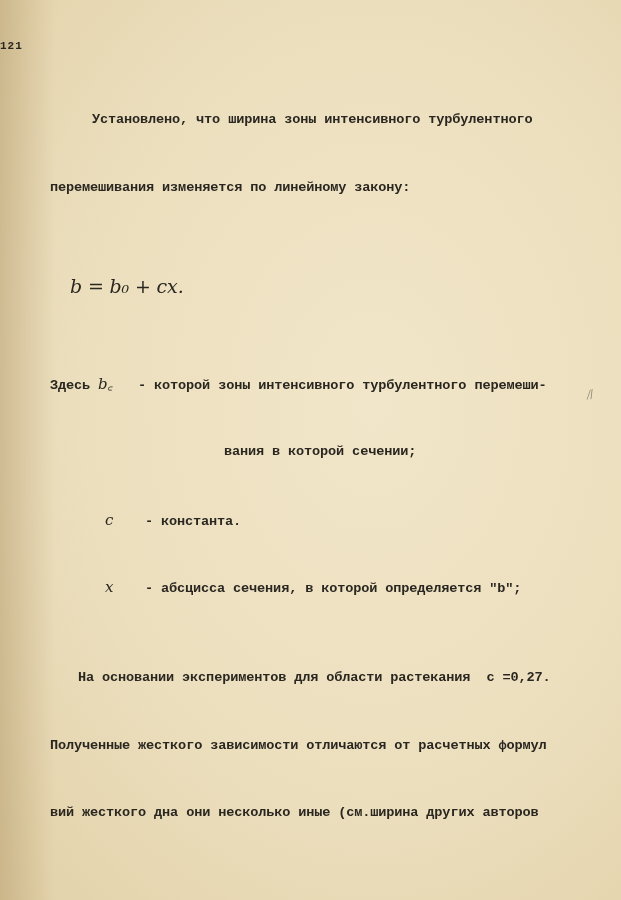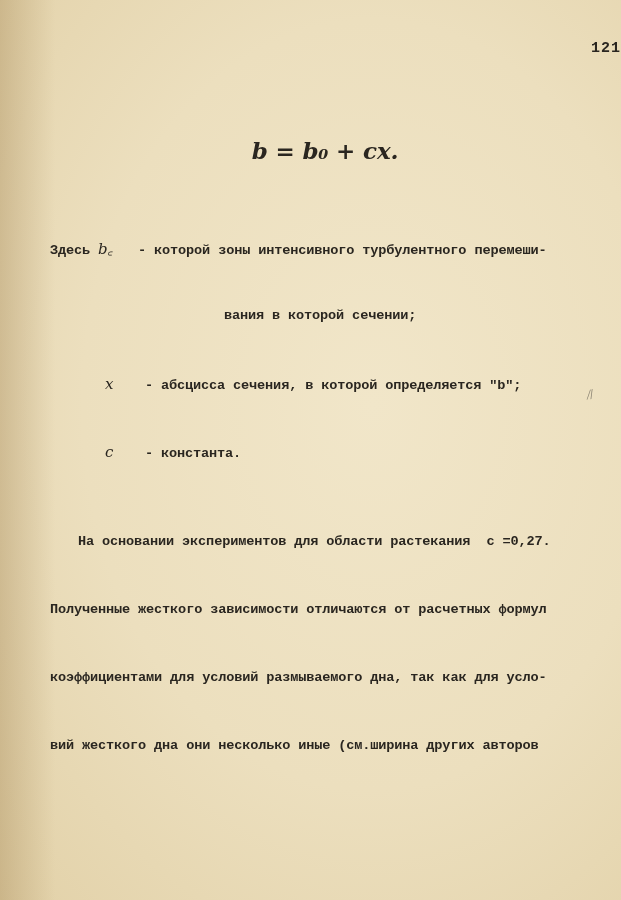--- a/index.html
+++ b/index.html
@@ -9,62 +9,63 @@
       position: relative;
       font-family: "Liberation Mono", "DejaVu Sans Mono", monospace;
       color: #2a2620;
     }
     .edge-left {
       position: absolute; left: 0; top: 0; bottom: 0; width: 55px;
       background: linear-gradient(to right, rgba(160,130,80,0.35), rgba(160,130,80,0));
       pointer-events: none;
     }
     .page-number {
-      position: absolute; top: 40px; left: 0; width: 621px; text-align: right;
-      font-size: 15px; font-weight: bold; letter-spacing: 1px;
+      position: absolute; top: 40px; left: 0; width: 621px; text-align: left;
+      font-size: 11px; font-weight: bold; letter-spacing: 1px;
     }
     .text {
       position: absolute; left: 50px; top: 64px; width: 530px;
       font-size: 13.6px; line-height: 22.6px; font-weight: bold;
       letter-spacing: -0.15px;
       white-space: pre;
     }
     .line { height: 22.6px; }
     .indent { padding-left: 42px; }
     .formula {
-      text-align: center; font-family: "DejaVu Serif", serif; font-style: italic;
-      font-weight: bold; font-size: 23px; height: 38px; line-height: 38px;
+      font-family: "DejaVu Serif", serif; font-style: italic;
+      font-weight: normal; font-size: 19px; height: 38px; line-height: 38px;
       padding-left: 20px;
     }
     .math { font-family: "DejaVu Serif", serif; font-style: italic; font-weight: normal; font-size: 15px; }
     .defs-sym { display: inline-block; width: 40px; }
     .pencil-mark {
       position: absolute; left: 588px; top: 388px; font-size: 11px; color: #8a8272;
       font-family: "DejaVu Serif", serif; font-style: italic; transform: rotate(-20deg);
     }
   </style>
 </head>
 <body>
 
 <div class="edge-left"></div>
 
 <div class="page-number">121</div>
 
 <div class="text">
+  <div class="line indent">Установлено, что ширина зоны интенсивного турбулентного</div>
+  <div class="line">перемешивания изменяется по линейному закону:</div>
 
   <div class="formula">b = b₀ + cx.</div>
 
   <div class="line"><span>Здесь</span> <span class="math defs-sym">b꜀</span><span>- которой зоны интенсивного турбулентного перемеши-</span></div>
   <div class="line" style="padding-left:174px">вания в которой сечении;</div>
+  <div class="line" style="padding-left:55px"><span class="math defs-sym">c</span><span>- константа.</span></div>
   <div class="line" style="padding-left:55px"><span class="math defs-sym">x</span><span>- абсцисса сечения, в которой определяется "b";</span></div>
-  <div class="line" style="padding-left:55px"><span class="math defs-sym">c</span><span>- константа.</span></div>
 
   <div class="line indent" style="padding-left:28px">На основании экспериментов для области растекания  c =0,27.</div>
   <div class="line">Полученные жесткого зависимости отличаются от расчетных формул</div>
-  <div class="line">коэффициентами для условий размываемого дна, так как для усло-</div>
   <div class="line">вий жесткого дна они несколько иные (см.ширина других авторов</div>
   
 
   
   
   
   
   
   
   

